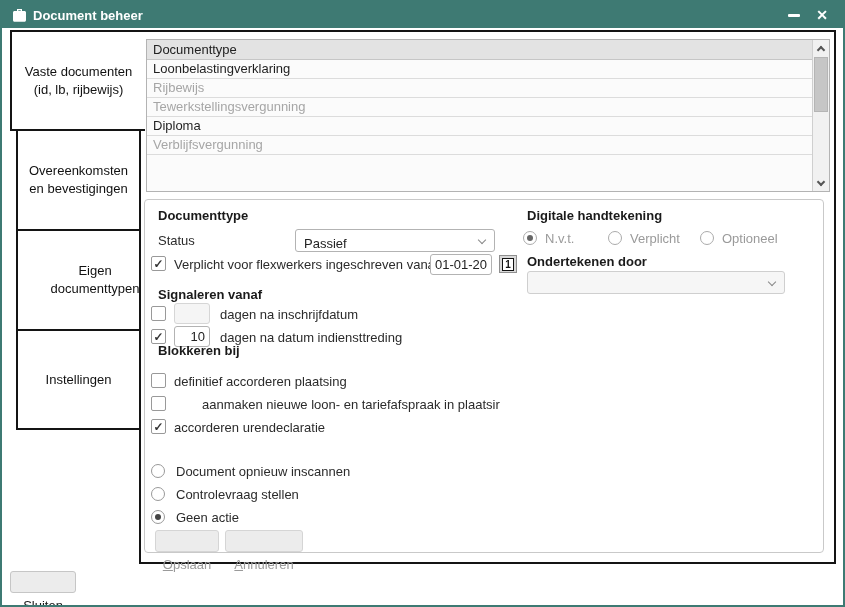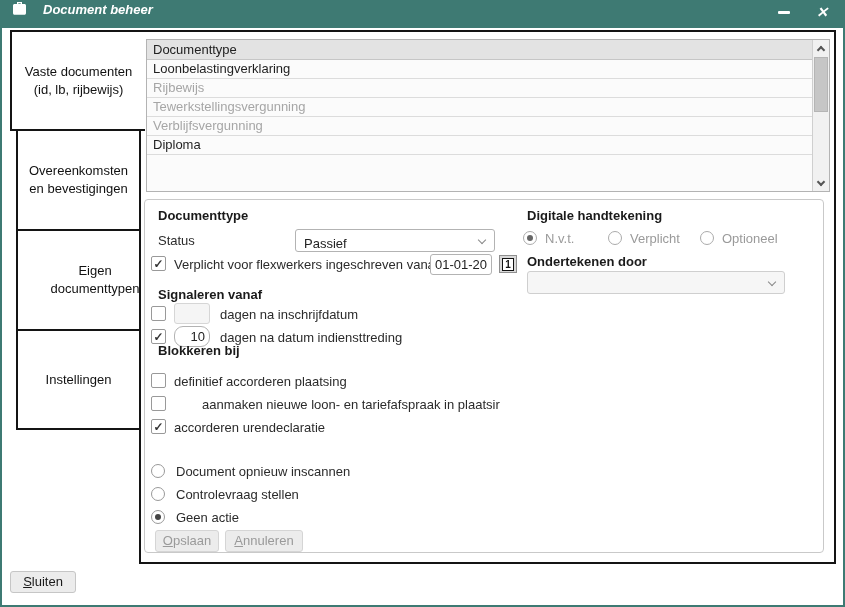--- a/index.html
+++ b/index.html
@@ -5,23 +5,22 @@
   * { margin:0; padding:0; box-sizing:border-box; }
   html,body { background:#888; }
   body { font-family:"Liberation Sans", sans-serif; font-size:13px; color:#222; }
 
   .window {
     position:relative; width:845px; height:607px;
     border:2px solid var(--titlebar,#3E7A73); background:#fff;
   }
   .titlebar {
     height:26px; background:var(--titlebar,#3E7A73);
-    display:flex; padding:0 10px; gap:16px;
+    display:flex; align-items:center; padding:0 10px; gap:6px;
     color:var(--titlebar_text,#fff);
-    font-style:italic;
   }
   .titlebar .title { font-weight:700; font-size:13px; }
   .titlebar .spacer { flex:1; }
   .tb-btn { width:22px; height:20px; display:flex; align-items:center; justify-content:center; cursor:pointer; }
   .min-glyph { width:12px; height:3px; background:#fff; border-radius:1px; }
   .close-glyph { color:#fff; font-weight:700; font-size:14px; line-height:1; }
 
   .window-body { position:relative; width:841px; height:577px; background:#fff; overflow:hidden; }
 
   
@@ -114,21 +113,21 @@
     position:absolute; width:18px; height:18px; background:#d9d9d9; border:1px solid #8f8f8f;
     display:flex; align-items:center; justify-content:center; cursor:pointer;
   }
   .cal-glyph { border:1px solid #111; background:#fff; font-size:10px; font-weight:700; line-height:11px; padding:0 2px; color:#111; }
 
   .btn {
     position:absolute; height:22px; border:1px solid #d5d5d5; border-radius:3px;
     background:#ececec; color:#9a9a9a; font-size:13px; display:block; text-align:center; line-height:20px; cursor:pointer;
     font-family:"Liberation Sans",sans-serif;
   }
-  .btn .cap { display:block; }
+  .btn .cap { display:block;margin-top:24px; }
   .btn .cap::first-letter { text-decoration:underline; }
 
   .btn.enabled {
     background:#ececec; color:#1a1a1a; border-color:#c6c6c6;
   }
 
   .sluiten {
     position:absolute; left:8px; top:543px; width:66px; height:22px;
   }
 </style>
@@ -163,22 +162,22 @@
 documenttypen</div>
     <div class="vtab t4">Instellingen</div>
 
     <div class="panel">
 
       <div class="doclist">
         <div class="hdr">Documenttype</div>
         <div class="row">Loonbelastingverklaring</div>
         <div class="row disabled">Rijbewijs</div>
         <div class="row disabled">Tewerkstellingsvergunning</div>
+        <div class="row">Diploma</div>
         <div class="row disabled">Verblijfsvergunning</div>
-        <div class="row">Diploma</div>
         <div class="scrollbar">
           <span class="sb-arrow up">
               <span class="chev up"></span>
             </span>
           <span class="sb-thumb"></span>
           <span class="sb-arrow down">
               <span class="chev down"></span>
             </span>
         </div>
       </div>
@@ -209,21 +208,21 @@
         <div class="dropdown disabled" style="left:382px; top:71px; width:258px;">
           <span></span>
           <span class="dd-chev"></span>
         </div>
 
         <span class="gb-item heading" style="left:13px; top:87px;">Signaleren vanaf</span>
         <span class="checkbox" style="left:6px; top:106px;"></span>
         <input class="txt-input num disabled" style="left: 29px; top: 103px; width: 36px;" disabled="" value="">
         <span class="gb-item lbl" style="left:75px; top:107px;">dagen na inschrijfdatum</span>
         <span class="checkbox checked" style="left:6px; top:129px;"></span>
-        <input class="txt-input num" style="left: 29px; top: 126px; width: 36px; border-radius: 9px;" value="10">
+        <input class="txt-input num" style="left: 29px; top: 126px; width: 36px;" value="10">
         <span class="gb-item lbl" style="left:75px; top:130px;">dagen na datum indiensttreding</span>
 
         <span class="gb-item heading" style="left:13px; top:143px;">Blokkeren bij</span>
         <span class="checkbox" style="left:6px; top:173px;"></span>
         <span class="gb-item lbl" style="left:29px; top:174px;">definitief accorderen plaatsing</span>
         <span class="checkbox" style="left:6px; top:196px;"></span>
         <span class="gb-item lbl" style="left:29px; top:197px;margin-left:28px;">aanmaken nieuwe loon- en tariefafspraak in plaatsir</span>
         <span class="checkbox checked" style="left:6px; top:219px;"></span>
         <span class="gb-item lbl" style="left:29px; top:220px;">accorderen urendeclaratie</span>
 

